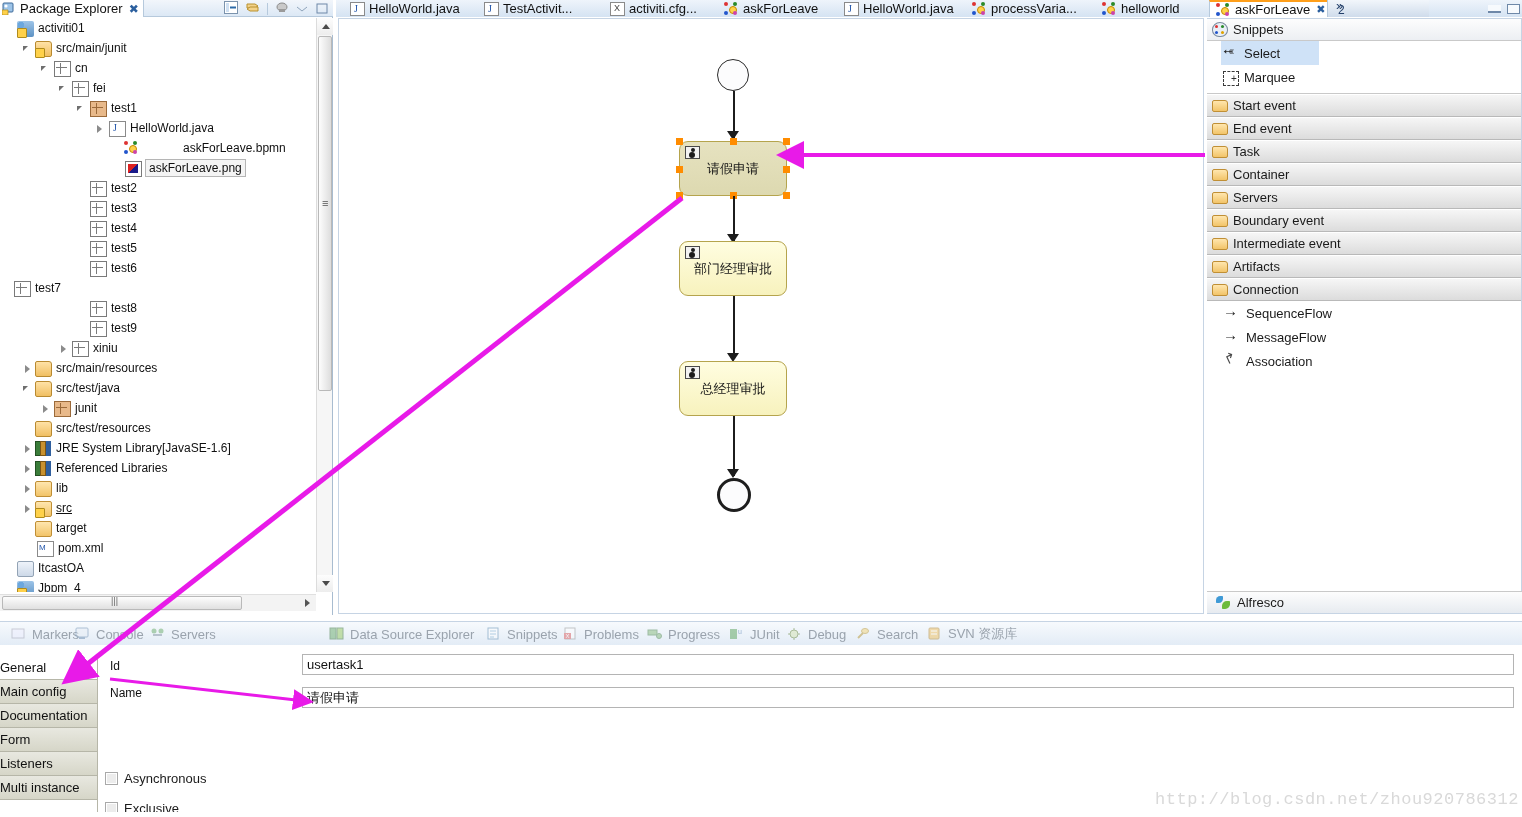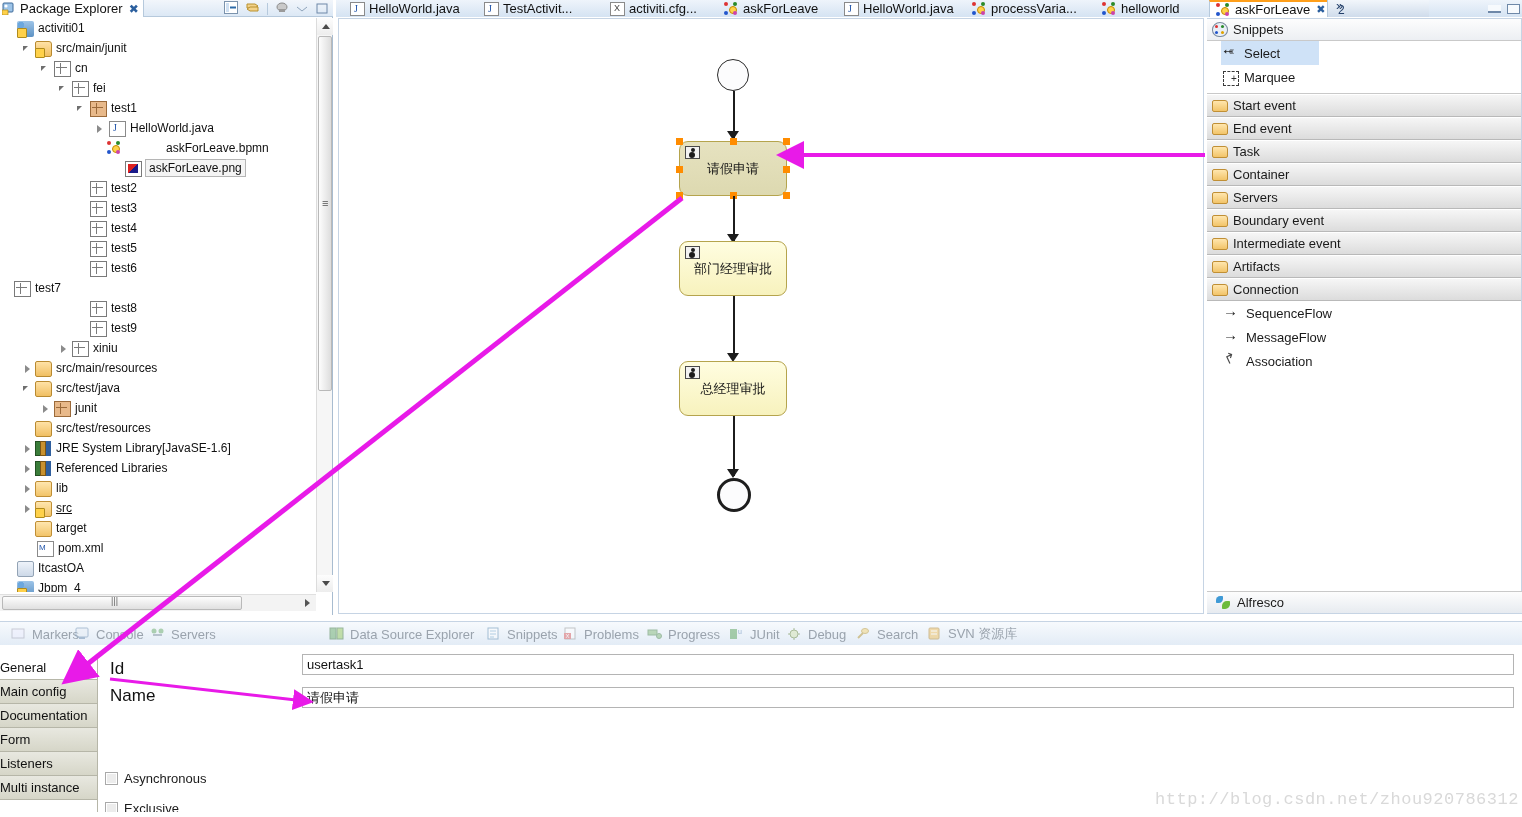--- a/index.html
+++ b/index.html
@@ -272,21 +272,21 @@
   }
   .ptab {
     height: 24px; display: flex; align-items: center; padding-left: 20px;
     font-size: 13px; color: #111;
     background: linear-gradient(#e8e8e0,#d6d6c8);
     border-bottom: 1px solid #b6b6a8; border-right: 1px solid #b6b6a8;
   }
   .ptab.active { background: #ffffff; border-right: none; font-weight: normal; }
   #prop-left-edge { position: absolute; left:97px; top:10px; width:1px; height:162px; background:#b6b6a8; }
 
-  .prop-label { position: absolute; font-size: 17px; color: #111; }
+  .prop-label { position: absolute; font-size: 12px; color: #111; }
   .prop-input {
     position: absolute; height: 21px; background: #ffffff;
     border: 1px solid #b4b4b4;
     font-size: 13px; color: #111; padding: 0 4px; line-height: 19px;
   }
   .prop-check { position: absolute; display: flex; align-items: center; font-size: 13px; }
   .prop-check .box {
     width: 13px; height: 13px; margin-right: 6px; flex: 0 0 auto;
     background: #ececec; border: 1px solid #a9a9a9;
     box-shadow: inset 0 0 0 1px #fff;
@@ -379,21 +379,21 @@
         <div class="tnode" style="padding-left: 76px;">
           <span class="arr open"></span>
           <span class="ticon i-pkg full"></span>
           <span class="tlabel">test1</span>
         </div>
         <div class="tnode" style="padding-left: 94px;">
           <span class="arr closed"></span>
           <span class="ticon i-java"></span>
           <span class="tlabel">HelloWorld.java</span>
         </div>
-        <div class="tnode" style="padding-left: 56px; gap: 38px;">
+        <div class="tnode" style="padding-left: 73px; gap: 38px;">
           <span class="arr "></span>
           <span class="ticon i-bpmn"></span>
           <span class="tlabel">askForLeave.bpmn</span>
         </div>
         <div class="tnode sel" style="padding-left: 112px;">
           <span class="arr "></span>
           <span class="ticon i-png"></span>
           <span class="tlabel">askForLeave.png</span>
         </div>
         <div class="tnode" style="padding-left: 76px;">

